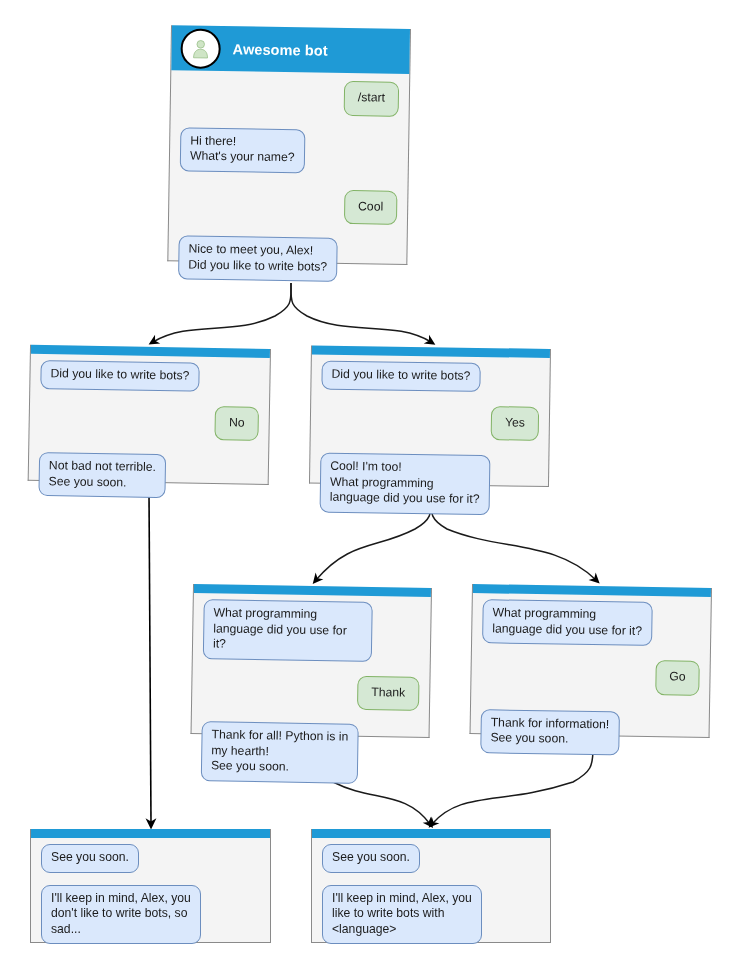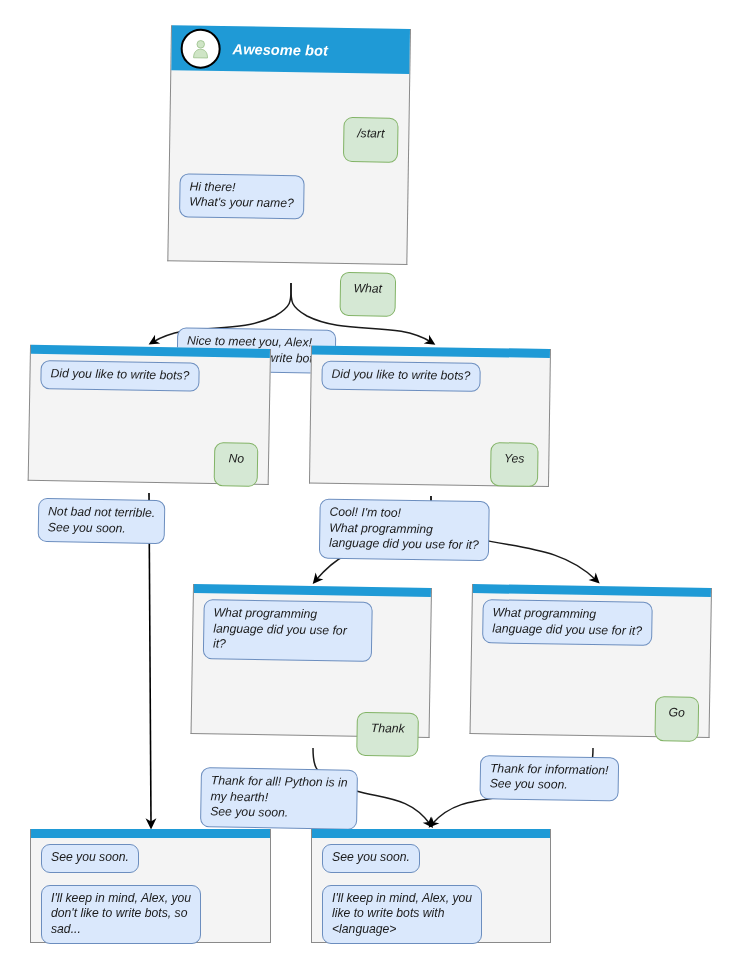--- a/index.html
+++ b/index.html
@@ -12,21 +12,20 @@
     height: 971px;
     position: relative;
     font-family: "Liberation Sans", sans-serif;
     overflow: hidden;
   }
   #canvas {
     position: absolute;
     left: 0; top: 0;
     width: 743px;
     height: 971px;
-    font-style: italic;
   }
   #edges {
     position: absolute;
     left: 0; top: 0;
     width: 743px;
     height: 971px;
     pointer-events: none;
     z-index: 1;
   }
   .node {
@@ -95,23 +94,22 @@
     max-width: 78%;
   }
   .bubble.bot {
     background: #dae8fc;
     border: 1px solid #6c8ebf;
     padding: 5px 9px 6px 9px;
   }
   .bubble.user {
     background: #d5e8d4;
     border: 1px solid #82b366;
-    padding: 8px 13px 19px 13px;
+    padding: 8px 13px 9px 13px;
     white-space: nowrap;
-    margin-top: 36px;
   }
 </style>
 </head>
 <body>
 
 <div id="canvas">
 
   <svg id="edges" viewBox="0 0 743 971">
     <defs>
       <marker id="arrow" markerWidth="9" markerHeight="9" refX="4.2" refY="4" orient="auto" markerUnits="strokeWidth">
@@ -146,21 +144,21 @@
     </div>
     <div class="node-body" style="height:190px;">
       <div class="msg-row right" style="margin-bottom:14px;">
         <span class="bubble user">/start</span>
       </div>
       <div class="msg-row left" style="margin-bottom:16px;">
         <span class="bubble bot">Hi there!
 What's your name?</span>
       </div>
       <div class="msg-row right" style="margin-bottom:14px;">
-        <span class="bubble user">What</span>
+        <span class="bubble user">Cool</span>
       </div>
       <div class="msg-row left">
         <span class="bubble bot">Nice to meet you, Alex!
 Did you like to write bots?</span>
       </div>
     </div>
   </div>
 
   <div class="node skewed" style="left:30px; top:349px; width:241px; transform:rotate(1.0deg);">
     <div class="node-header thin"></div>

